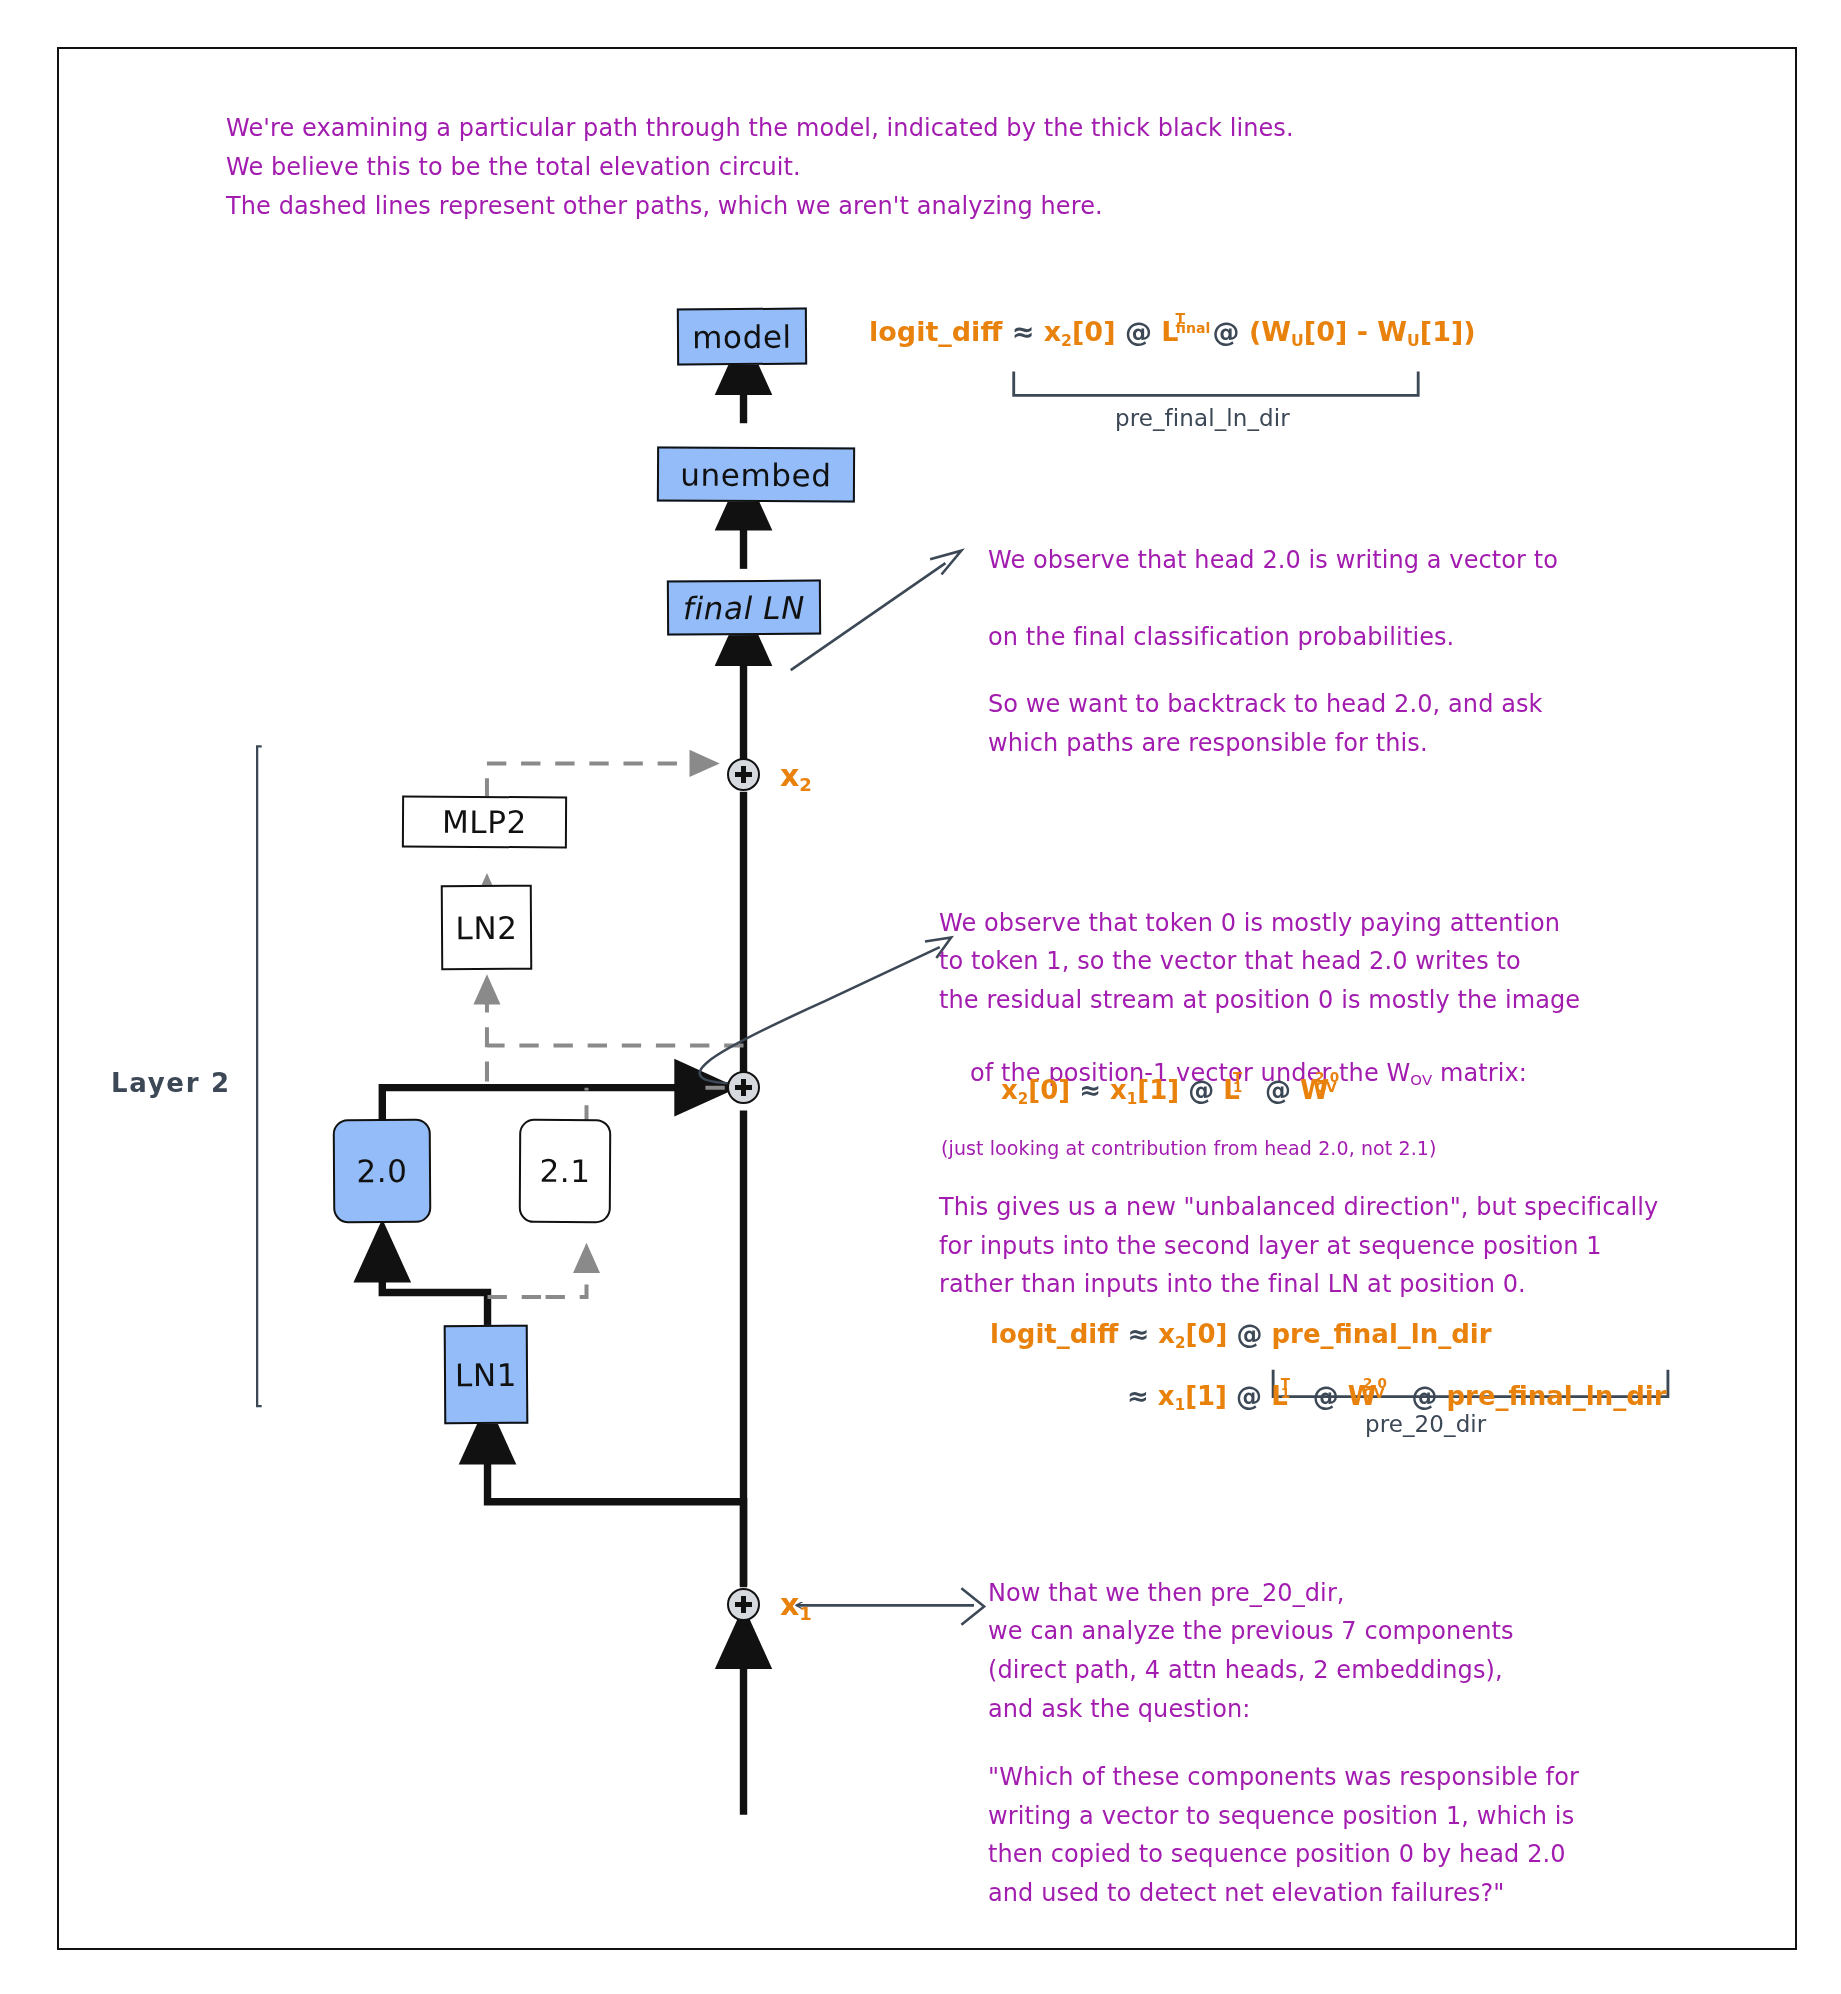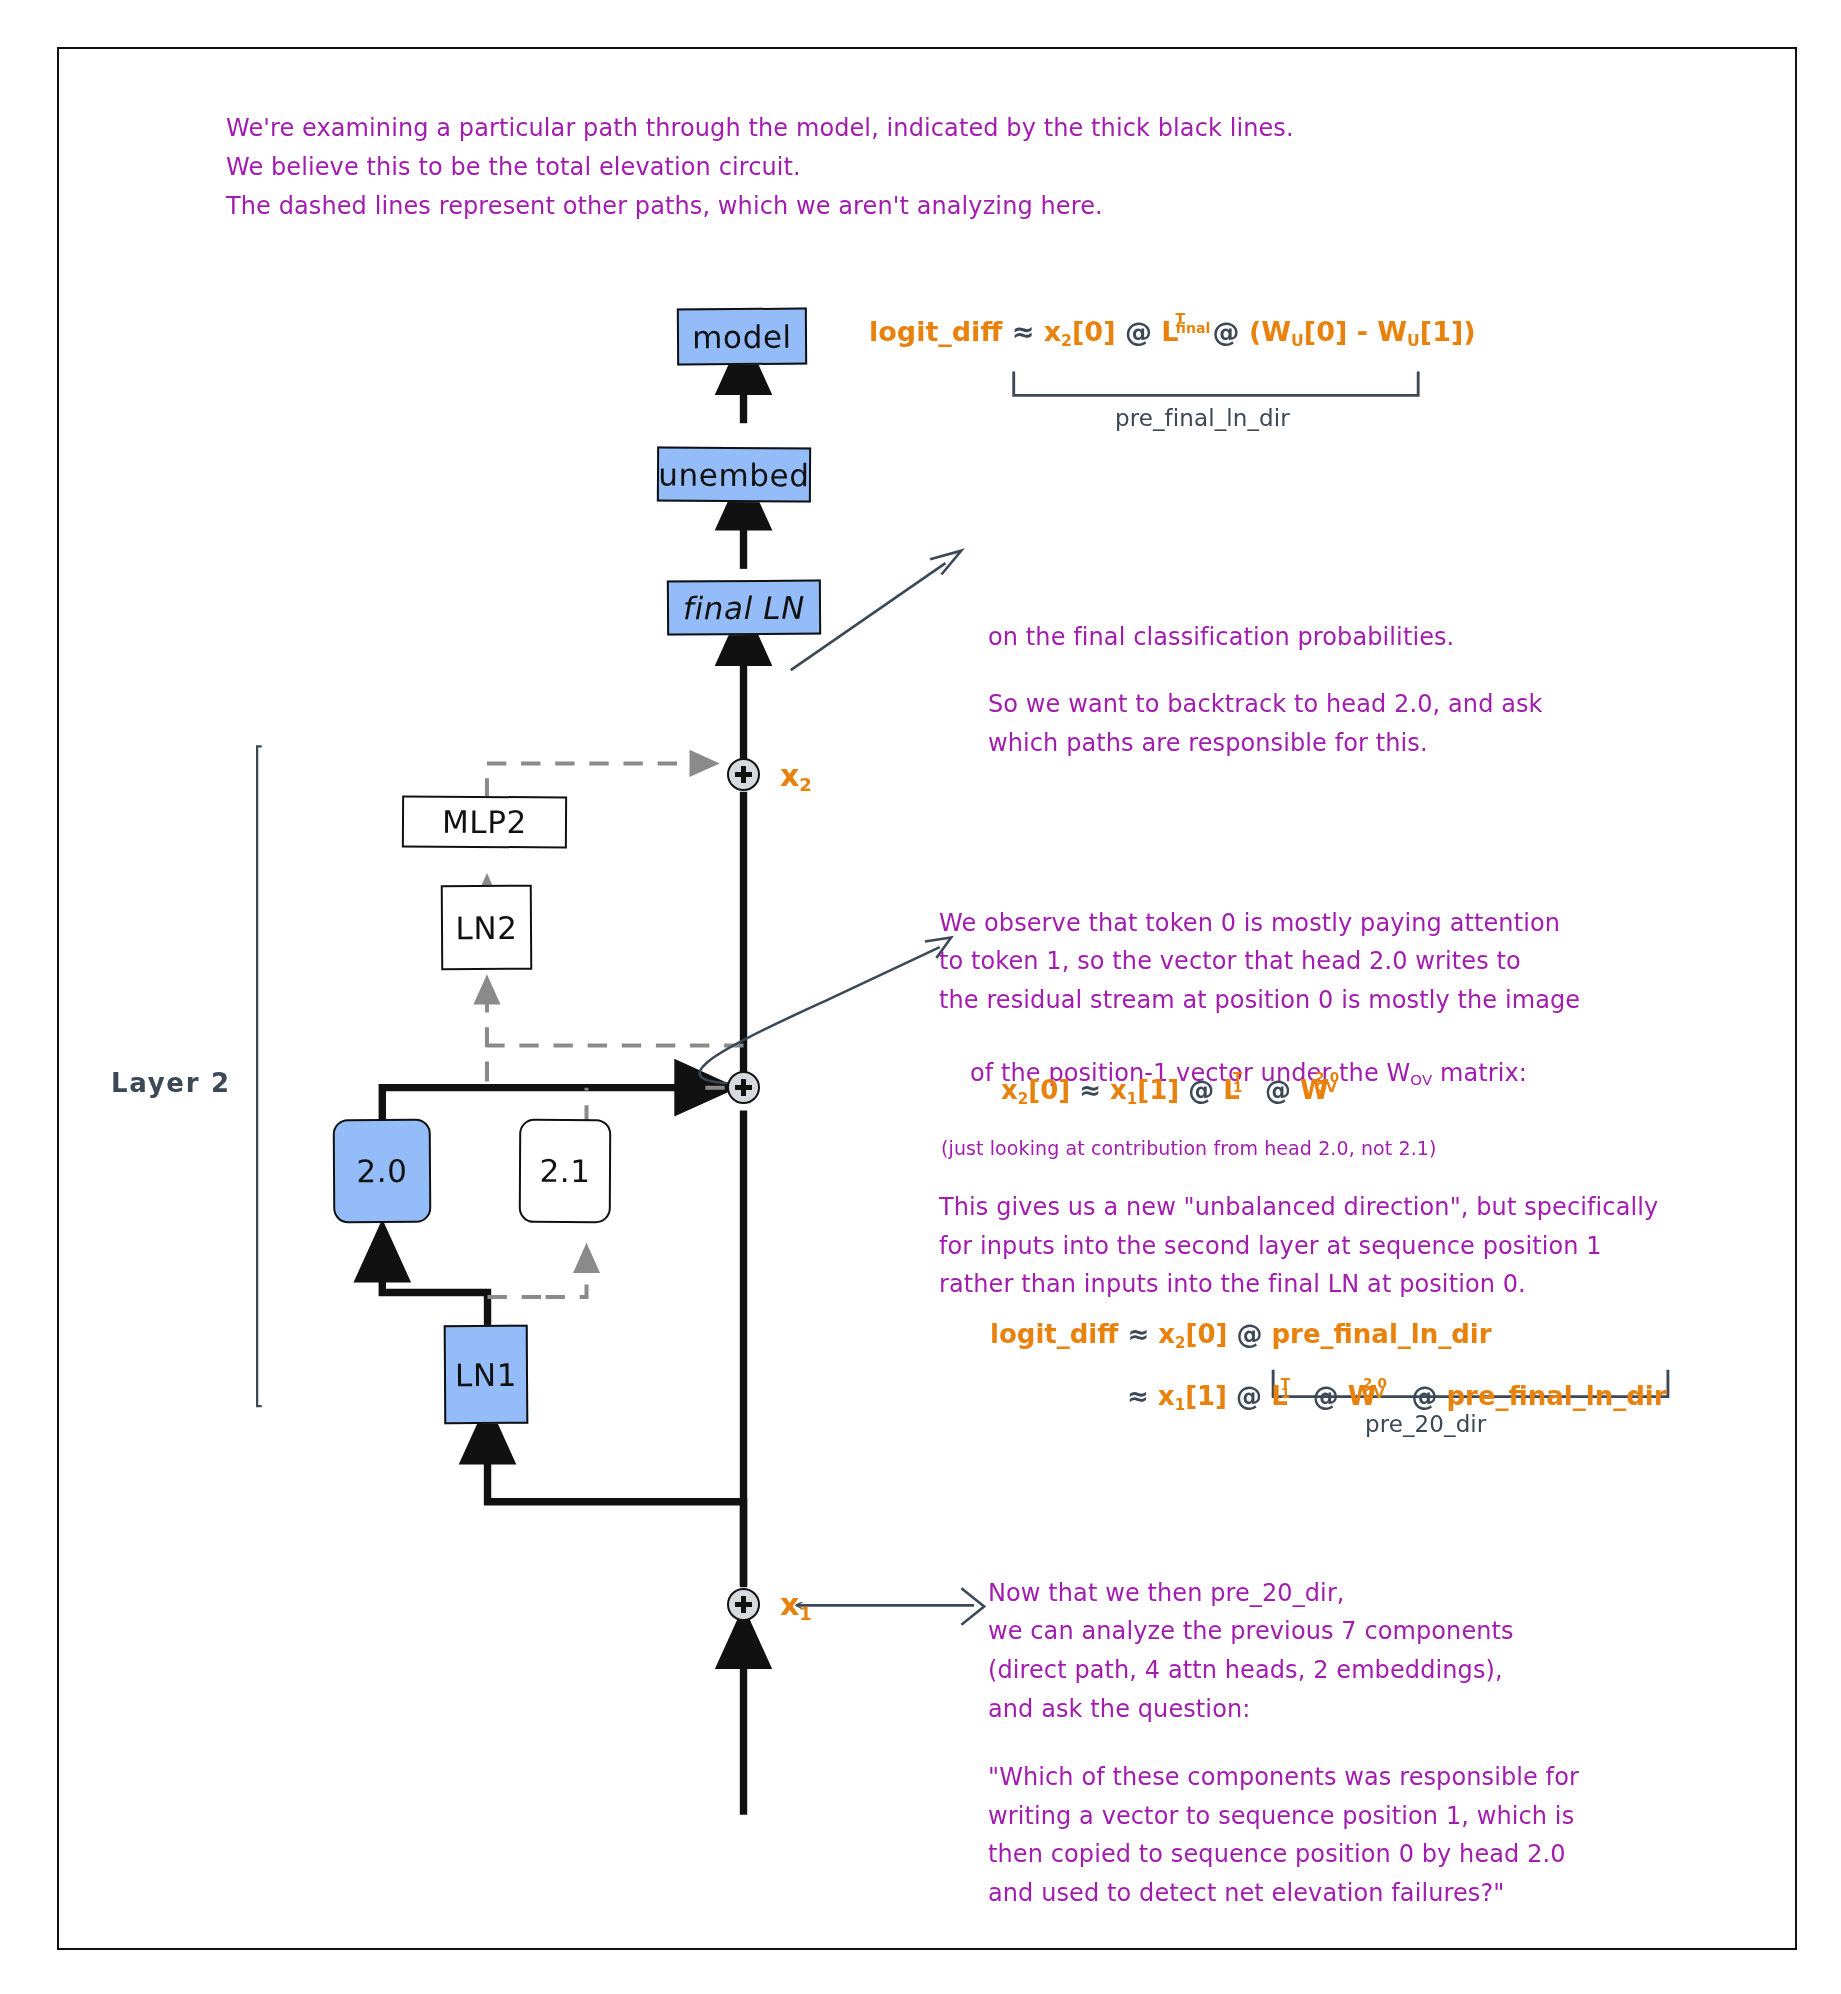--- a/index.html
+++ b/index.html
@@ -121,21 +121,21 @@
   </svg>
 
   <div class="txtblock hand intro" style="left:226px;top:111px;">We're examining a particular path through the model, indicated by the thick black lines.</div>
   <div class="txtblock hand intro" style="left:226px;top:150px;">We believe this to be the total elevation circuit.</div>
   <div class="txtblock hand intro" style="left:226px;top:189px;">The dashed lines represent other paths, which we aren't analyzing here.</div>
 
   <div class="box blue sk1" style="left:677px;top:308px;width:130px;height:57px;">
     <span>model</span>
   </div>
 
-  <div class="box blue sk2" style="left:657px;top:447px;width:154px;height:55px;">
+  <div class="box blue sk2" style="left:657px;top:447px;width:198px;height:55px;">
     <span>unembed</span>
   </div>
 
   <div class="box blue sk1 ital" style="left:667px;top:580px;width:154px;height:55px;">
     <span>final LN</span>
   </div>
 
   <div class="box white sk2" style="left:402px;top:796px;width:165px;height:52px;">
     <span>MLP2</span>
   </div>
@@ -181,20 +181,21 @@
     <span>x</span><sub>2</sub><span>[0]</span>
     <span class="g">@</span>
     <span class="stk"><span class="base">L</span><span class="up">T</span><span class="dn">final</span></span>
     <span class="g">@</span>
     <span>(W</span><sub>U</sub><span>[0]</span>
     <span>-</span>
     <span>W</span><sub>U</sub><span>[1])</span>
   </div>
   <div class="bracelbl hand" style="left:1115px;top:405px;">pre_final_ln_dir</div>
 
+  <div class="txtblock hand note" style="left:988px;top:543px;">We observe that head 2.0 is writing a vector to</div>
   <div class="txtblock hand note" style="left:988px;top:620px;">on the final classification probabilities.</div>
   <div class="txtblock hand note" style="left:988px;top:687px;">So we want to backtrack to head 2.0, and ask</div>
   <div class="txtblock hand note" style="left:988px;top:726px;">which paths are responsible for this.</div>
 
   <div class="txtblock hand note" style="left:939px;top:906px;">We observe that token 0 is mostly paying attention</div>
   <div class="txtblock hand note" style="left:939px;top:944px;">to token 1, so the vector that head 2.0 writes to</div>
   <div class="txtblock hand note" style="left:939px;top:983px;">the residual stream at position 0 is mostly the image</div>
   <div class="txtblock hand note" style="left:939px;top:1022px;">
     <span>of the position-1 vector under the W</span><sub style="font-size:.62em;vertical-align:-.3em;">OV</sub><span> matrix:</span>
   </div>

